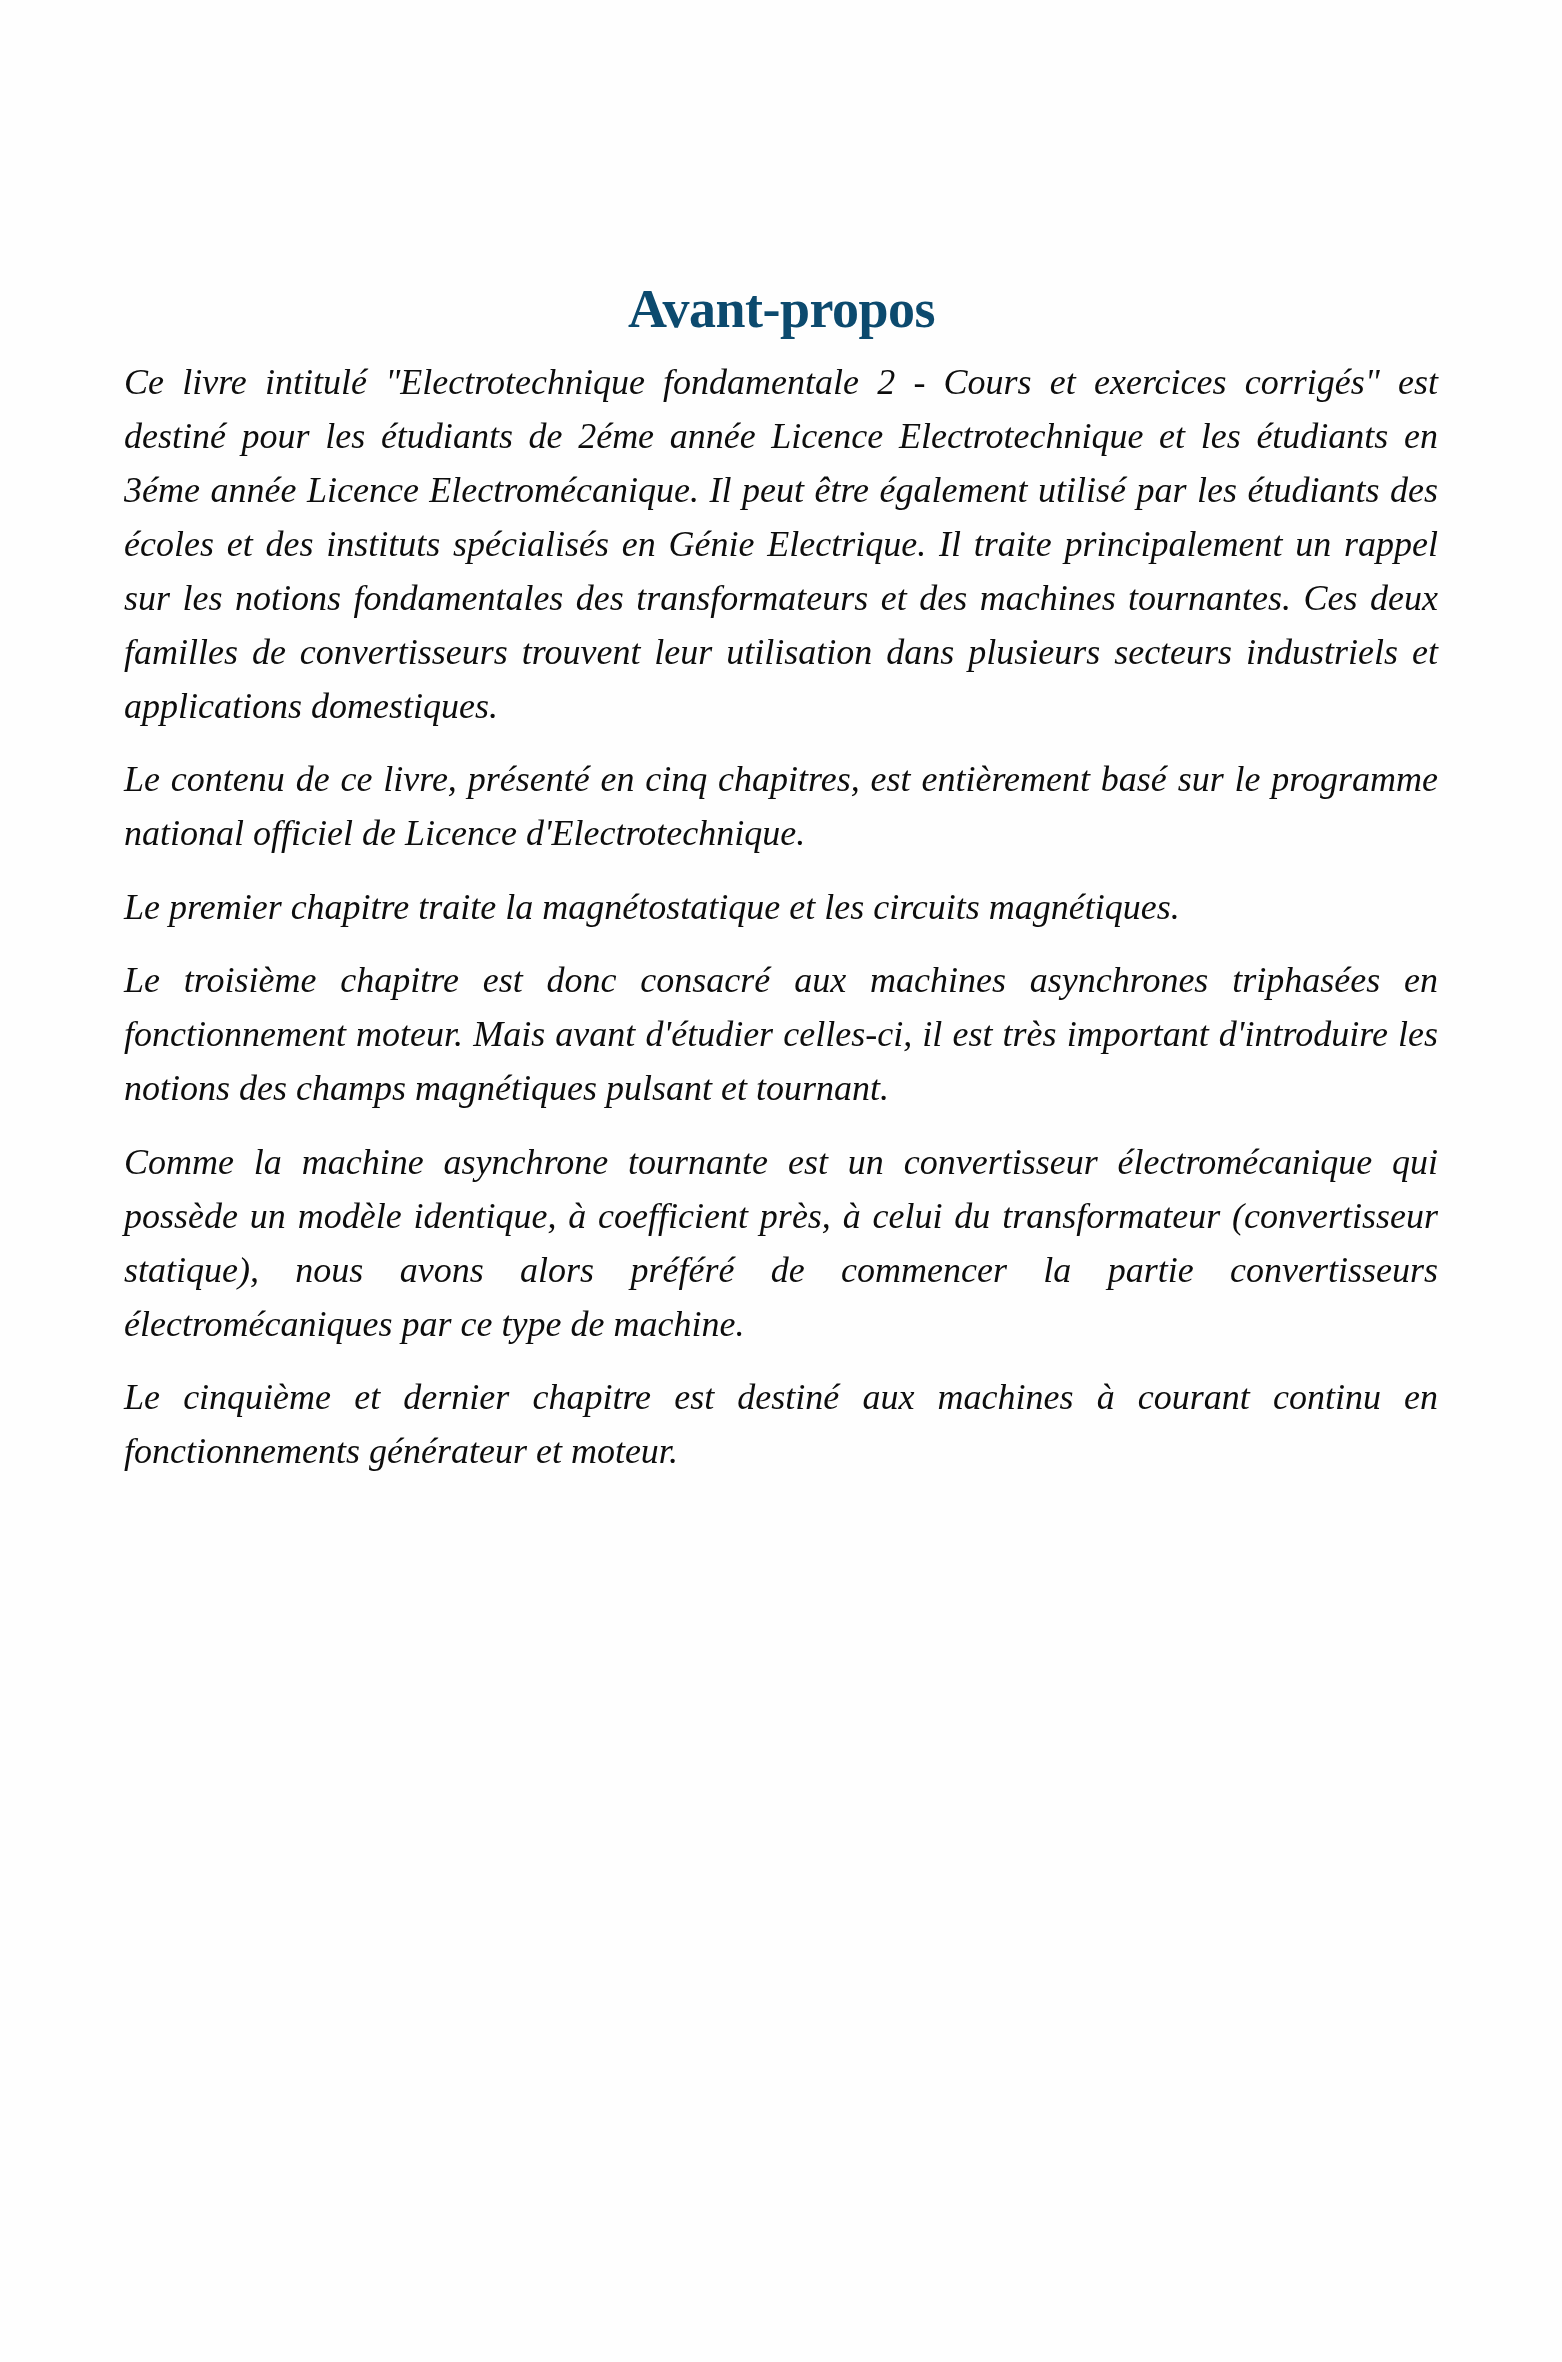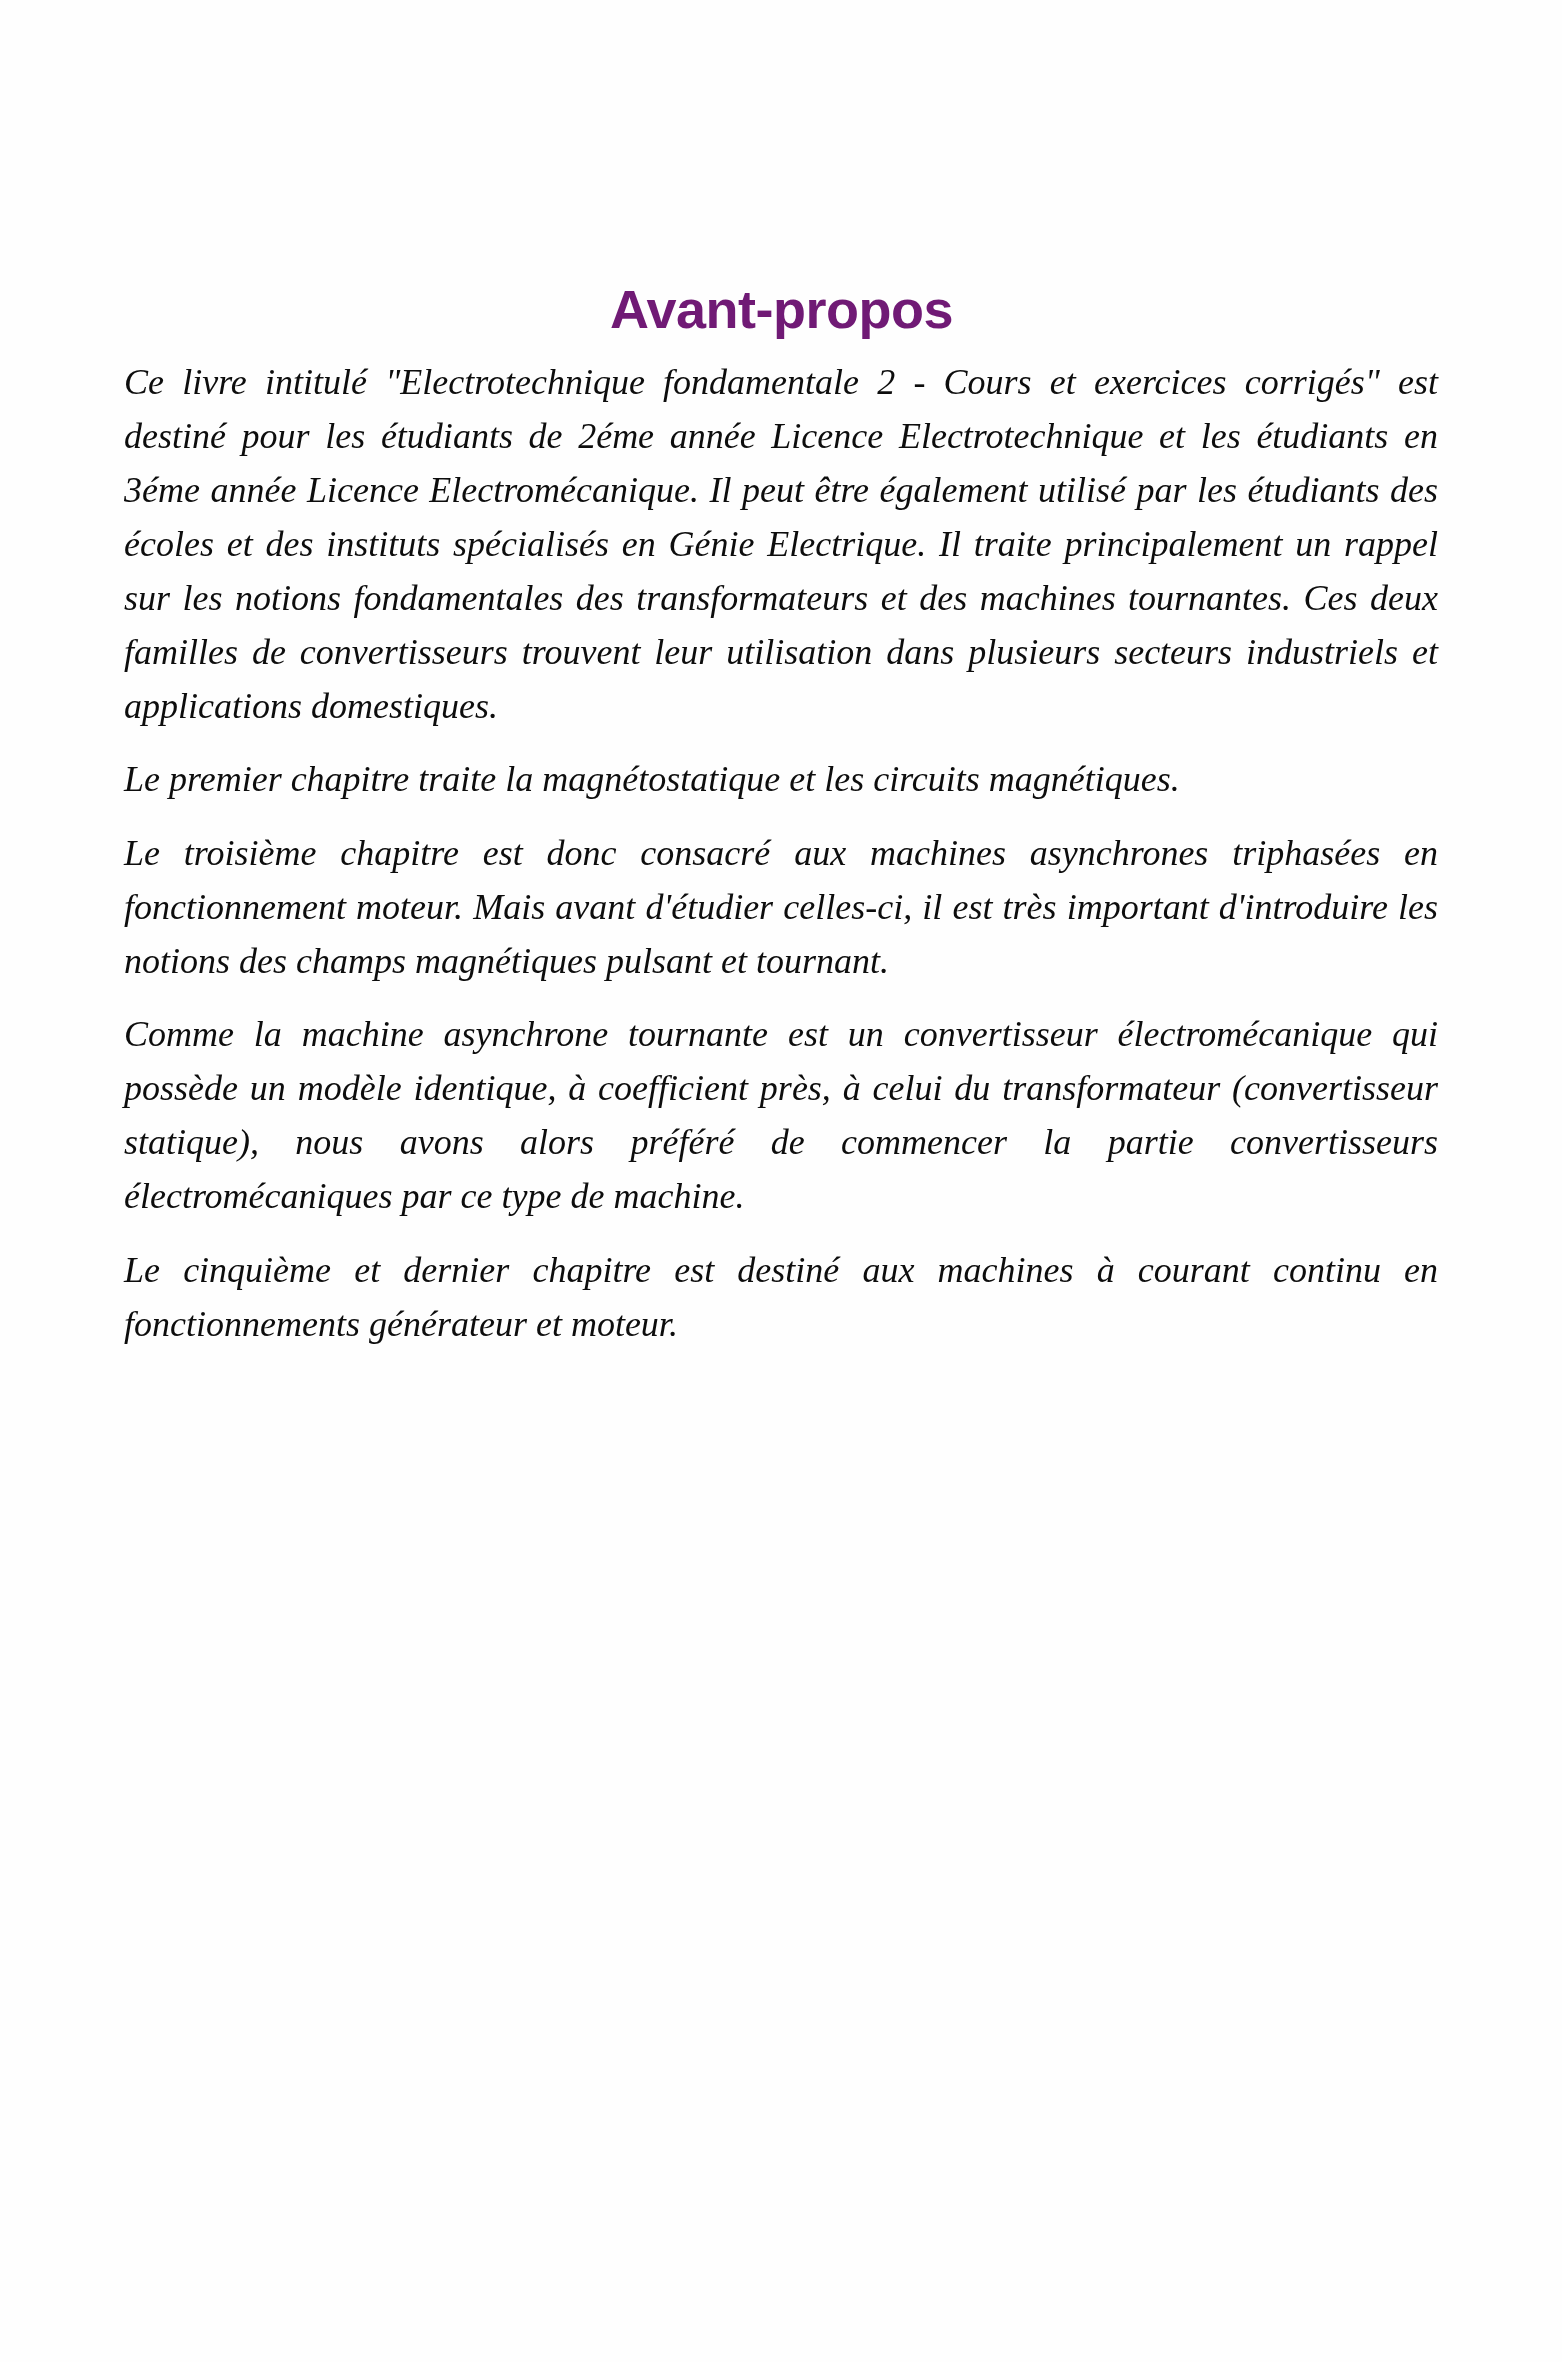--- a/index.html
+++ b/index.html
@@ -6,38 +6,39 @@
   body {
     width: 1563px; height: 2363px; position: relative; overflow: hidden;
     background: #fefefe;
   }
   .page {
     position: absolute; left: 0; top: 0; width: 1563px; height: 2363px;
   }
   .title {
     position: absolute; left: 0; right: 0; top: 242px;
     text-align: center;
-    font-family: Liberation Sans, sans-serif;
-    font-weight: bold; font-size: 54px; color: #701a75;
+    font-family: Liberation Serif, serif;
+    font-weight: bold; font-size: 54px; color: #0c4a6e;
     letter-spacing: -0.5px;
   }
   .body-text {
     position: absolute; left: 124px; width: 1314px; top: 355px;
     font-family: "Liberation Serif", "DejaVu Serif", serif;
     font-style: italic; font-size: 36px; line-height: 54px;
     color: #0d0d0d; text-align: justify;
   }
   .body-text p { margin: 0 0 19.4px 0; }
 </style>
 </head>
 <body>
 
 <div class="page">
   <h1 class="title">Avant-propos</h1>
   <div class="body-text">
     <p>Ce livre intitulé "Electrotechnique fondamentale 2 - Cours et exercices corrigés" est destiné pour les étudiants de 2éme année Licence Electrotechnique et les étudiants en 3éme année Licence Electromécanique. Il peut être également utilisé par les étudiants des écoles et des instituts spécialisés en Génie Electrique. Il traite principalement un rappel sur les notions fondamentales des transformateurs et des machines tournantes. Ces deux familles de convertisseurs trouvent leur utilisation dans plusieurs secteurs industriels et applications domestiques.</p>
+    <p>Le contenu de ce livre, présenté en cinq chapitres, est entièrement basé sur le programme national officiel de Licence d'Electrotechnique.</p>
     <p>Le premier chapitre traite la magnétostatique et les circuits magnétiques.</p>
     <p>Le troisième chapitre est donc consacré aux machines asynchrones triphasées en fonctionnement moteur. Mais avant d'étudier celles-ci, il est très important d'introduire les notions des champs magnétiques pulsant et tournant.</p>
     <p>Comme la machine asynchrone tournante est un convertisseur électromécanique qui possède un modèle identique, à coefficient près, à celui du transformateur (convertisseur statique), nous avons alors préféré de commencer la partie convertisseurs électromécaniques par ce type de machine.</p>
     <p>Le cinquième et dernier chapitre est destiné aux machines à courant continu en fonctionnements générateur et moteur.</p>
   </div>
 </div>
 
 
 </body></html>

